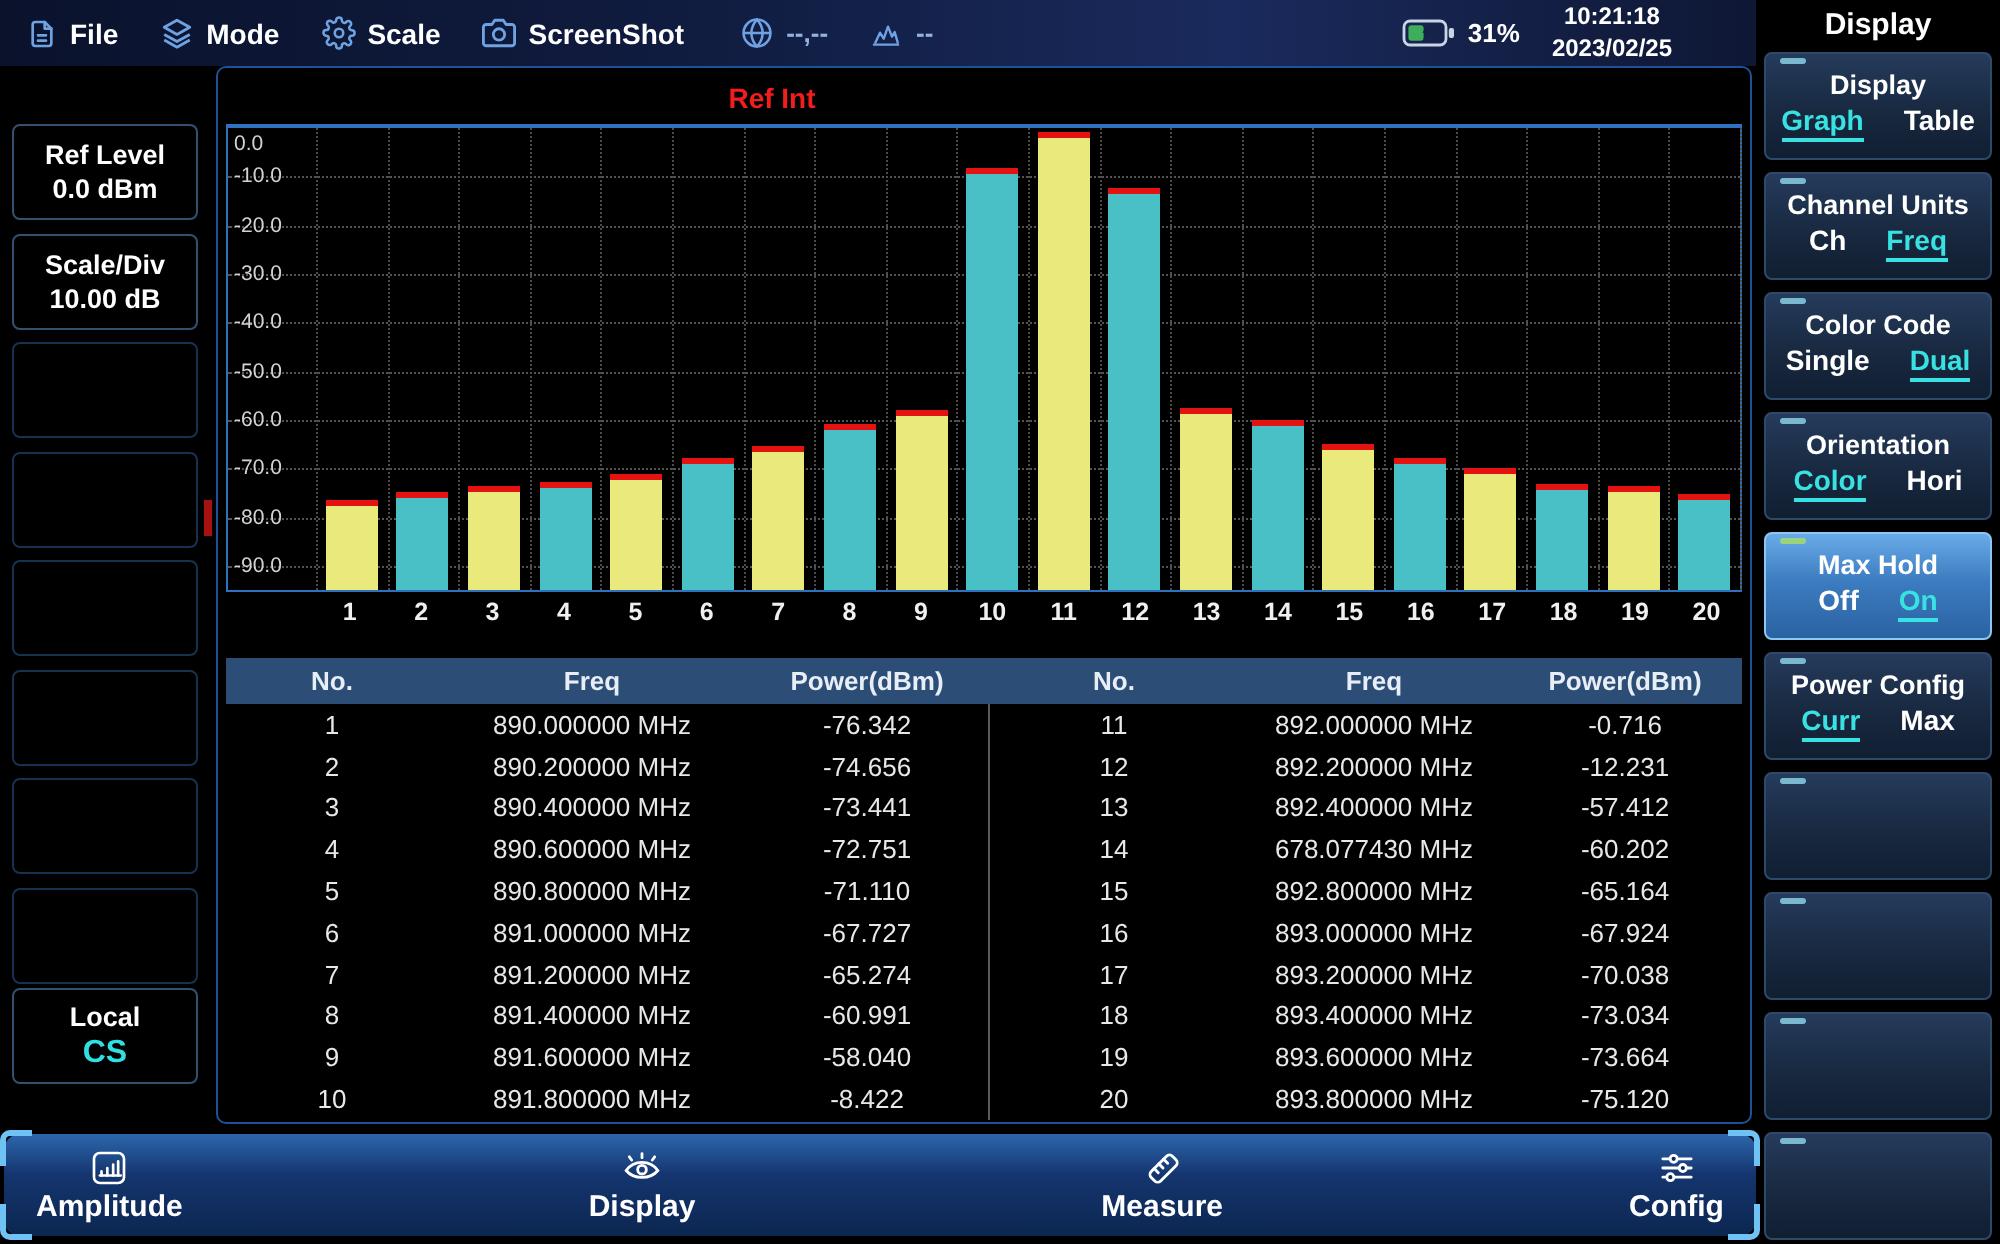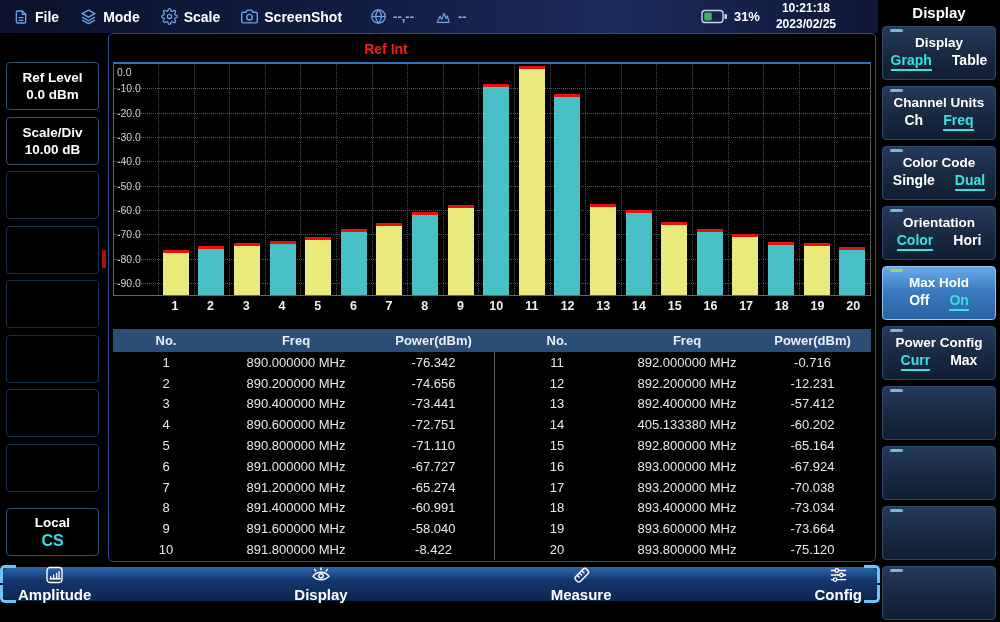--- a/index.html
+++ b/index.html
@@ -57,21 +57,21 @@
   .xaxis{position:absolute;left:48px;top:265px;width:714px;display:flex;}
   .xaxis span{flex:1;text-align:center;color:#f0f0f0;font-size:12.5px;font-weight:bold;}
   
   .table{position:absolute;left:4px;top:295px;width:758px;}
   .thead,.trow{display:grid;grid-template-columns:106px 154px 121px 126px 134px 117px;align-items:center;}
   .thead{height:23px;background:#2c4e76;color:#e7eef6;font-size:13px;font-weight:bold;}
   .trow{height:20.8px;color:#e8e8e8;font-size:13px;}
   .thead span,.trow span{text-align:center;white-space:nowrap;}
   .tdivider{position:absolute;left:381px;top:23px;width:1px;height:208px;background:#8a8a8a;opacity:.65;}
   
-  .bbar{position:absolute;left:2px;top:567px;width:876px;height:34px;box-sizing:border-box;border-radius:8px;
+  .bbar{position:absolute;left:2px;top:567px;width:876px;height:51px;box-sizing:border-box;border-radius:8px;
     background:linear-gradient(180deg,#2c67ad 0%,#14356f 40%,#0c264f 100%);
     display:flex;align-items:center;justify-content:space-between;padding:0 16px;}
   .bitem{display:flex;flex-direction:column;align-items:center;gap:1px;color:#fff;cursor:default;}
   .bitem .lbl{font-size:15px;font-weight:bold;}
   .bitem .ic{color:#fff;}
   .bk{position:absolute;width:13px;height:15px;}
   .bk.tl{left:-2px;top:-2px;border-left:3px solid #6fc2f4;border-top:3px solid #6fc2f4;border-top-left-radius:5px;}
   .bk.bl{left:-2px;bottom:-2px;border-left:3px solid #6fc2f4;border-bottom:3px solid #6fc2f4;border-bottom-left-radius:5px;}
   .bk.tr{right:-2px;top:-2px;border-right:3px solid #6fc2f4;border-top:3px solid #6fc2f4;border-top-right-radius:5px;}
   .bk.br{right:-2px;bottom:-2px;border-right:3px solid #6fc2f4;border-bottom:3px solid #6fc2f4;border-bottom-right-radius:5px;}
@@ -166,21 +166,21 @@
     <div class="lbtn" style="top: 116.5px;">
       <div>Scale/Div</div>
       <div class="val">10.00 dB</div>
     </div>
     <div class="lbtn empty" style="top: 171px;"></div>
     <div class="lbtn empty" style="top: 225.5px;"></div>
     <div class="lbtn empty" style="top: 280px;"></div>
     <div class="lbtn empty" style="top: 334.5px;"></div>
     <div class="lbtn empty" style="top: 389px;"></div>
     <div class="lbtn empty" style="top: 443.5px;"></div>
-    <div class="lbtn" style="top: 508px; text-align: center;">
+    <div class="lbtn" style="top: 494px; text-align: center;">
       <div>Local</div>
       <div class="val cyan">CS</div>
     </div>
   </div>
 <div class="refmark"></div>
 
 <div class="panel">
   <div class="refint">Ref Int</div>
   <div class="plot" id="plot">
       <div class="ylab first" style="top: 2px;">0.0</div>
@@ -297,21 +297,21 @@
         <span>-73.441</span>
         <span>13</span>
         <span>892.400000 MHz</span>
         <span>-57.412</span>
       </div>
       <div class="trow">
         <span>4</span>
         <span>890.600000 MHz</span>
         <span>-72.751</span>
         <span>14</span>
-        <span>405.133380 MHz</span>
+        <span>678.077430 MHz</span>
         <span>-60.202</span>
       </div>
       <div class="trow">
         <span>5</span>
         <span>890.800000 MHz</span>
         <span>-71.110</span>
         <span>15</span>
         <span>892.800000 MHz</span>
         <span>-65.164</span>
       </div>

